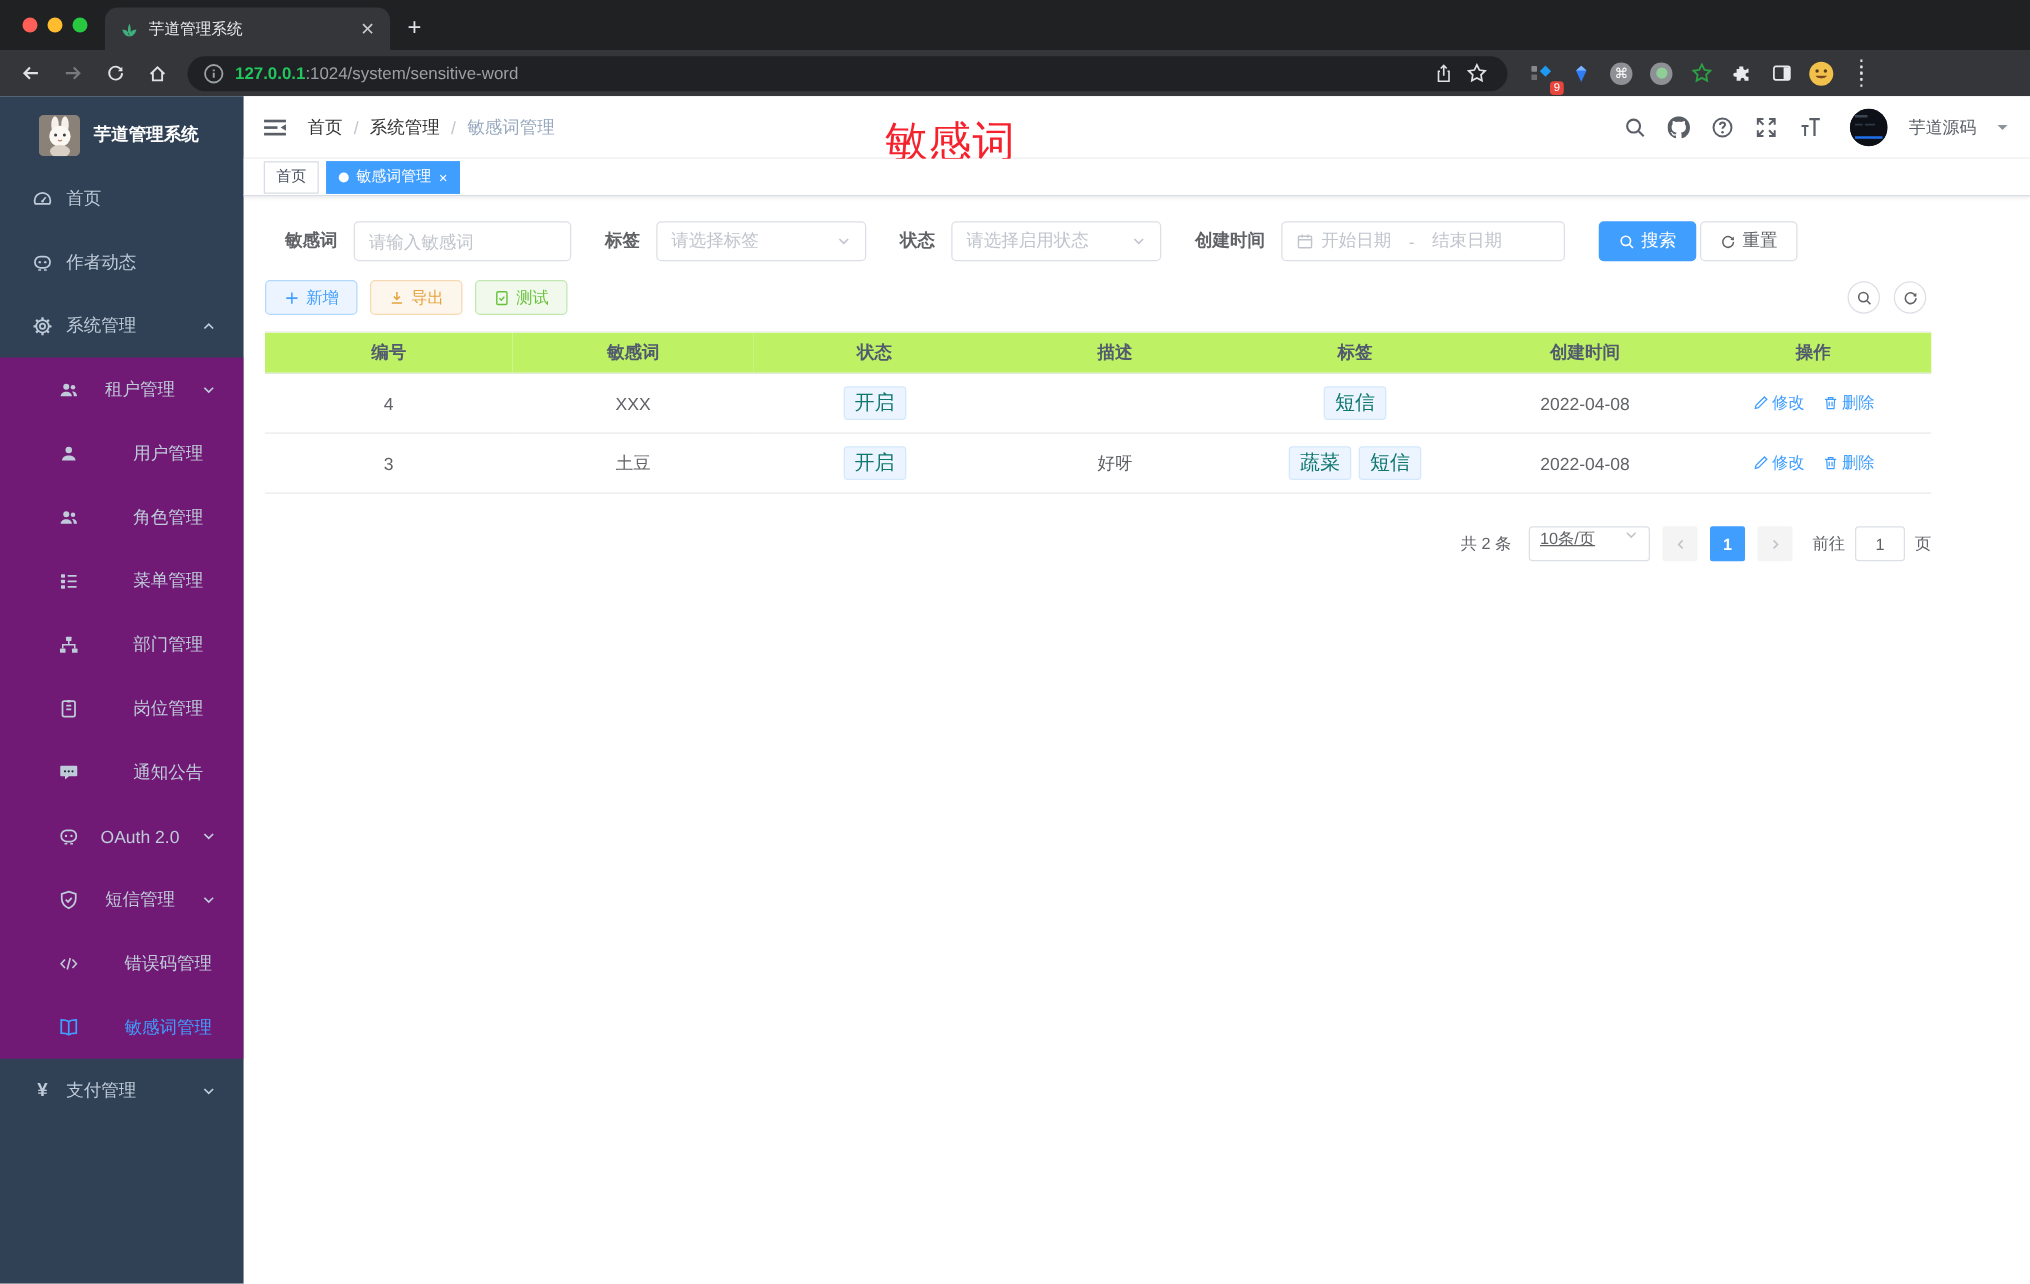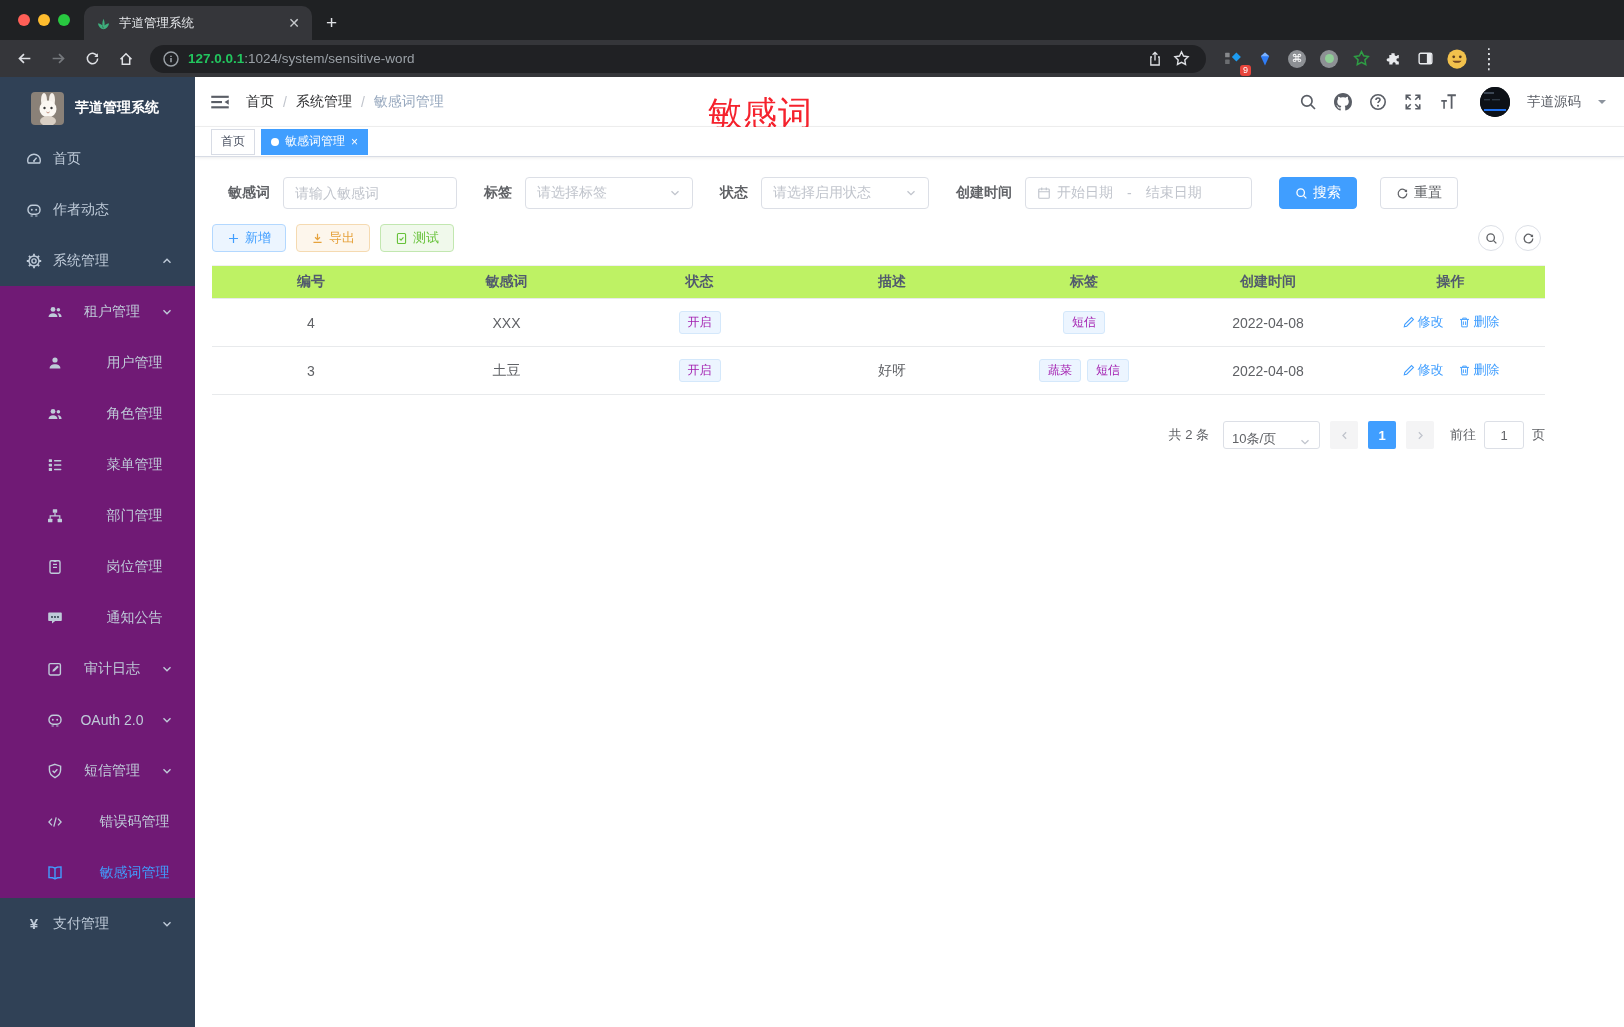--- a/index.html
+++ b/index.html
@@ -78,46 +78,46 @@
   .w-input { width:174px; }
   .w-select { width:168px; justify-content:space-between; }
   .sel-arrow { color:#c0c4cc; width:12px; height:12px; flex:none; }
   .w-date { width:227px; gap:6px; }
   .w-date .ph { flex:none; }
   .date-sep { color:#c0c4cc; padding:0 8px; }
   .cal-ic { width:14px; height:14px; color:#c0c4cc; flex:none; }
   .btn { height:32px; border-radius:4px; display:inline-flex; align-items:center; justify-content:center; gap:5px; font-size:14px; padding:0 15px; cursor:pointer; border:1px solid #dcdfe6; background:#fff; color:#606266; white-space:nowrap; }
   .btn svg { width:13px; height:13px; }
   .btn-primary { background:#409eff; border-color:#409eff; color:#fff; }
-  .btn-reset { margin-left:23px; }
+  .btn-reset { margin-left:3px; }
 
   
   .toolrow { display:flex; align-items:center; margin-top:15px; }
   .btn-sm { height:28px; font-size:13px; padding:0 14px; border-radius:4px; margin-right:10px; }
   .plain-primary { background:#ecf5ff; border-color:#b3d8ff; color:#409eff; }
   .plain-warning { background:#fdf6ec; border-color:#f5dab1; color:#e6a23c; }
   .plain-success { background:#f0f9eb; border-color:#c2e7b0; color:#67c23a; }
   .tool-right { margin-left:auto; display:flex; gap:11px; padding-right:63px; }
   .circ-btn { width:26px; height:26px; border-radius:50%; border:1px solid #dcdfe6; background:#fff; color:#606266; display:flex; align-items:center; justify-content:center; cursor:pointer; }
   .circ-btn svg { width:13px; height:13px; }
 
   
   .table-wrap { width:1333px; margin-top:13px; }
   table { width:100%; border-collapse:collapse; table-layout:fixed; }
   th { background:#bef264; color:#515a6e; font-weight:bold; font-size:14px; height:33px; text-align:center; }
   td { height:48px; text-align:center; color:#606266; font-size:14px; border-bottom:1px solid #e8eaec; }
   thead tr { border-bottom:1px solid #e8eaec; border-top:1px solid #f0f0f1; }
-  .el-tag { display:inline-block; padding:3px 8px; background:#ecf5ff; border:1px solid #d4e8fb; border-radius:3px; color:#a21caf; font-size:12px; line-height:1.2; margin:0 3px; }
+  .el-tag { display:inline-block; padding:3px 8px; background:#ecf5ff; border:1px solid #d4e8fb; border-radius:3px; color:#0f766e; font-size:16px; line-height:1.2; margin:0 3px; }
   .op-link { color:#409eff; font-size:13px; display:inline-flex; align-items:center; gap:3px; margin:0 7px; cursor:pointer; }
   .op-link svg { width:13px; height:13px; }
 
   
   .pager { width:1333px; margin-top:26px; display:flex; align-items:center; justify-content:flex-end; gap:10px; color:#606266; font-size:13px; }
   .pg-total { margin-right:4px; }
-  .pg-size { width:97px; height:28px; border:1px solid #dcdfe6; border-radius:3px; display:flex; align-items:flex-end; justify-content:space-between; padding:0 8px; color:#606266; }
+  .pg-size { width:97px; height:28px; border:1px solid #dcdfe6; border-radius:3px; display:flex; align-items:flex-start; justify-content:space-between; padding:0 8px; color:#606266;text-decoration:underline; }
   .pg-btn { width:28px; height:28px; background:#f4f4f5; border-radius:2px; display:flex; align-items:center; justify-content:center; color:#c0c4cc; cursor:pointer; }
   .pg-btn svg { width:11px; height:11px; }
   .pg-cur { width:28px; height:28px; background:#409eff; color:#fff; border-radius:2px; display:flex; align-items:center; justify-content:center; font-weight:bold; cursor:pointer; }
   .pg-goto { display:flex; align-items:center; gap:8px; margin-left:6px; }
   .pg-input { width:40px; height:28px; border:1px solid #dcdfe6; border-radius:3px; text-align:center; font:inherit; color:#606266; outline:none; }
 </style>
 </head>
 <body>
 
 <div class="chrome">
@@ -342,32 +342,20 @@
     <div class="menu-item">
       <svg class="si" viewBox="0 0 16 16">
           <path d="M2 2.6h12a.8.8 0 0 1 .8.8v6.8a.8.8 0 0 1-.8.8H8.2L5 13.6v-2.6H2a.8.8 0 0 1-.8-.8V3.4a.8.8 0 0 1 .8-.8z" fill="currentColor"></path>
           <g fill="#1f2d3d">
             <circle cx="5" cy="7" r=".9"></circle>
             <circle cx="8" cy="7" r=".9"></circle>
             <circle cx="11" cy="7" r=".9"></circle>
           </g>
         </svg>
       <span class="lbl">通知公告</span>
-    </div>
-    <div class="menu-item">
-      <svg class="si" viewBox="0 0 16 16">
-          <rect x="2" y="2.6" width="11.4" height="11.4" rx="1.4" fill="none" stroke="currentColor" stroke-width="1.4"></rect>
-          <path d="M5.4 10.8l.5-2.1 4.3-4.3 1.6 1.6-4.3 4.3z" fill="currentColor"></path>
-        </svg>
-      <span class="lbl">审计日志</span>
-      <span class="chev">
-          <svg viewBox="0 0 12 12">
-            <path d="M2.5 4.2L6 7.7l3.5-3.5" fill="none" stroke="currentColor" stroke-width="1.4"></path>
-          </svg>
-        </span>
     </div>
     <div class="menu-item">
       <svg class="si" viewBox="0 0 16 16">
           <rect x="2" y="3.2" width="12" height="9" rx="4.2" fill="none" stroke="currentColor" stroke-width="1.4"></rect>
           <circle cx="5.8" cy="7.7" r=".95" fill="currentColor"></circle>
           <circle cx="10.2" cy="7.7" r=".95" fill="currentColor"></circle>
           <path d="M4.6 14h2.2M9.2 14h2.2" stroke="currentColor" stroke-width="1.2"></path>
         </svg>
       <span class="lbl">OAuth 2.0</span>
       <span class="chev">

